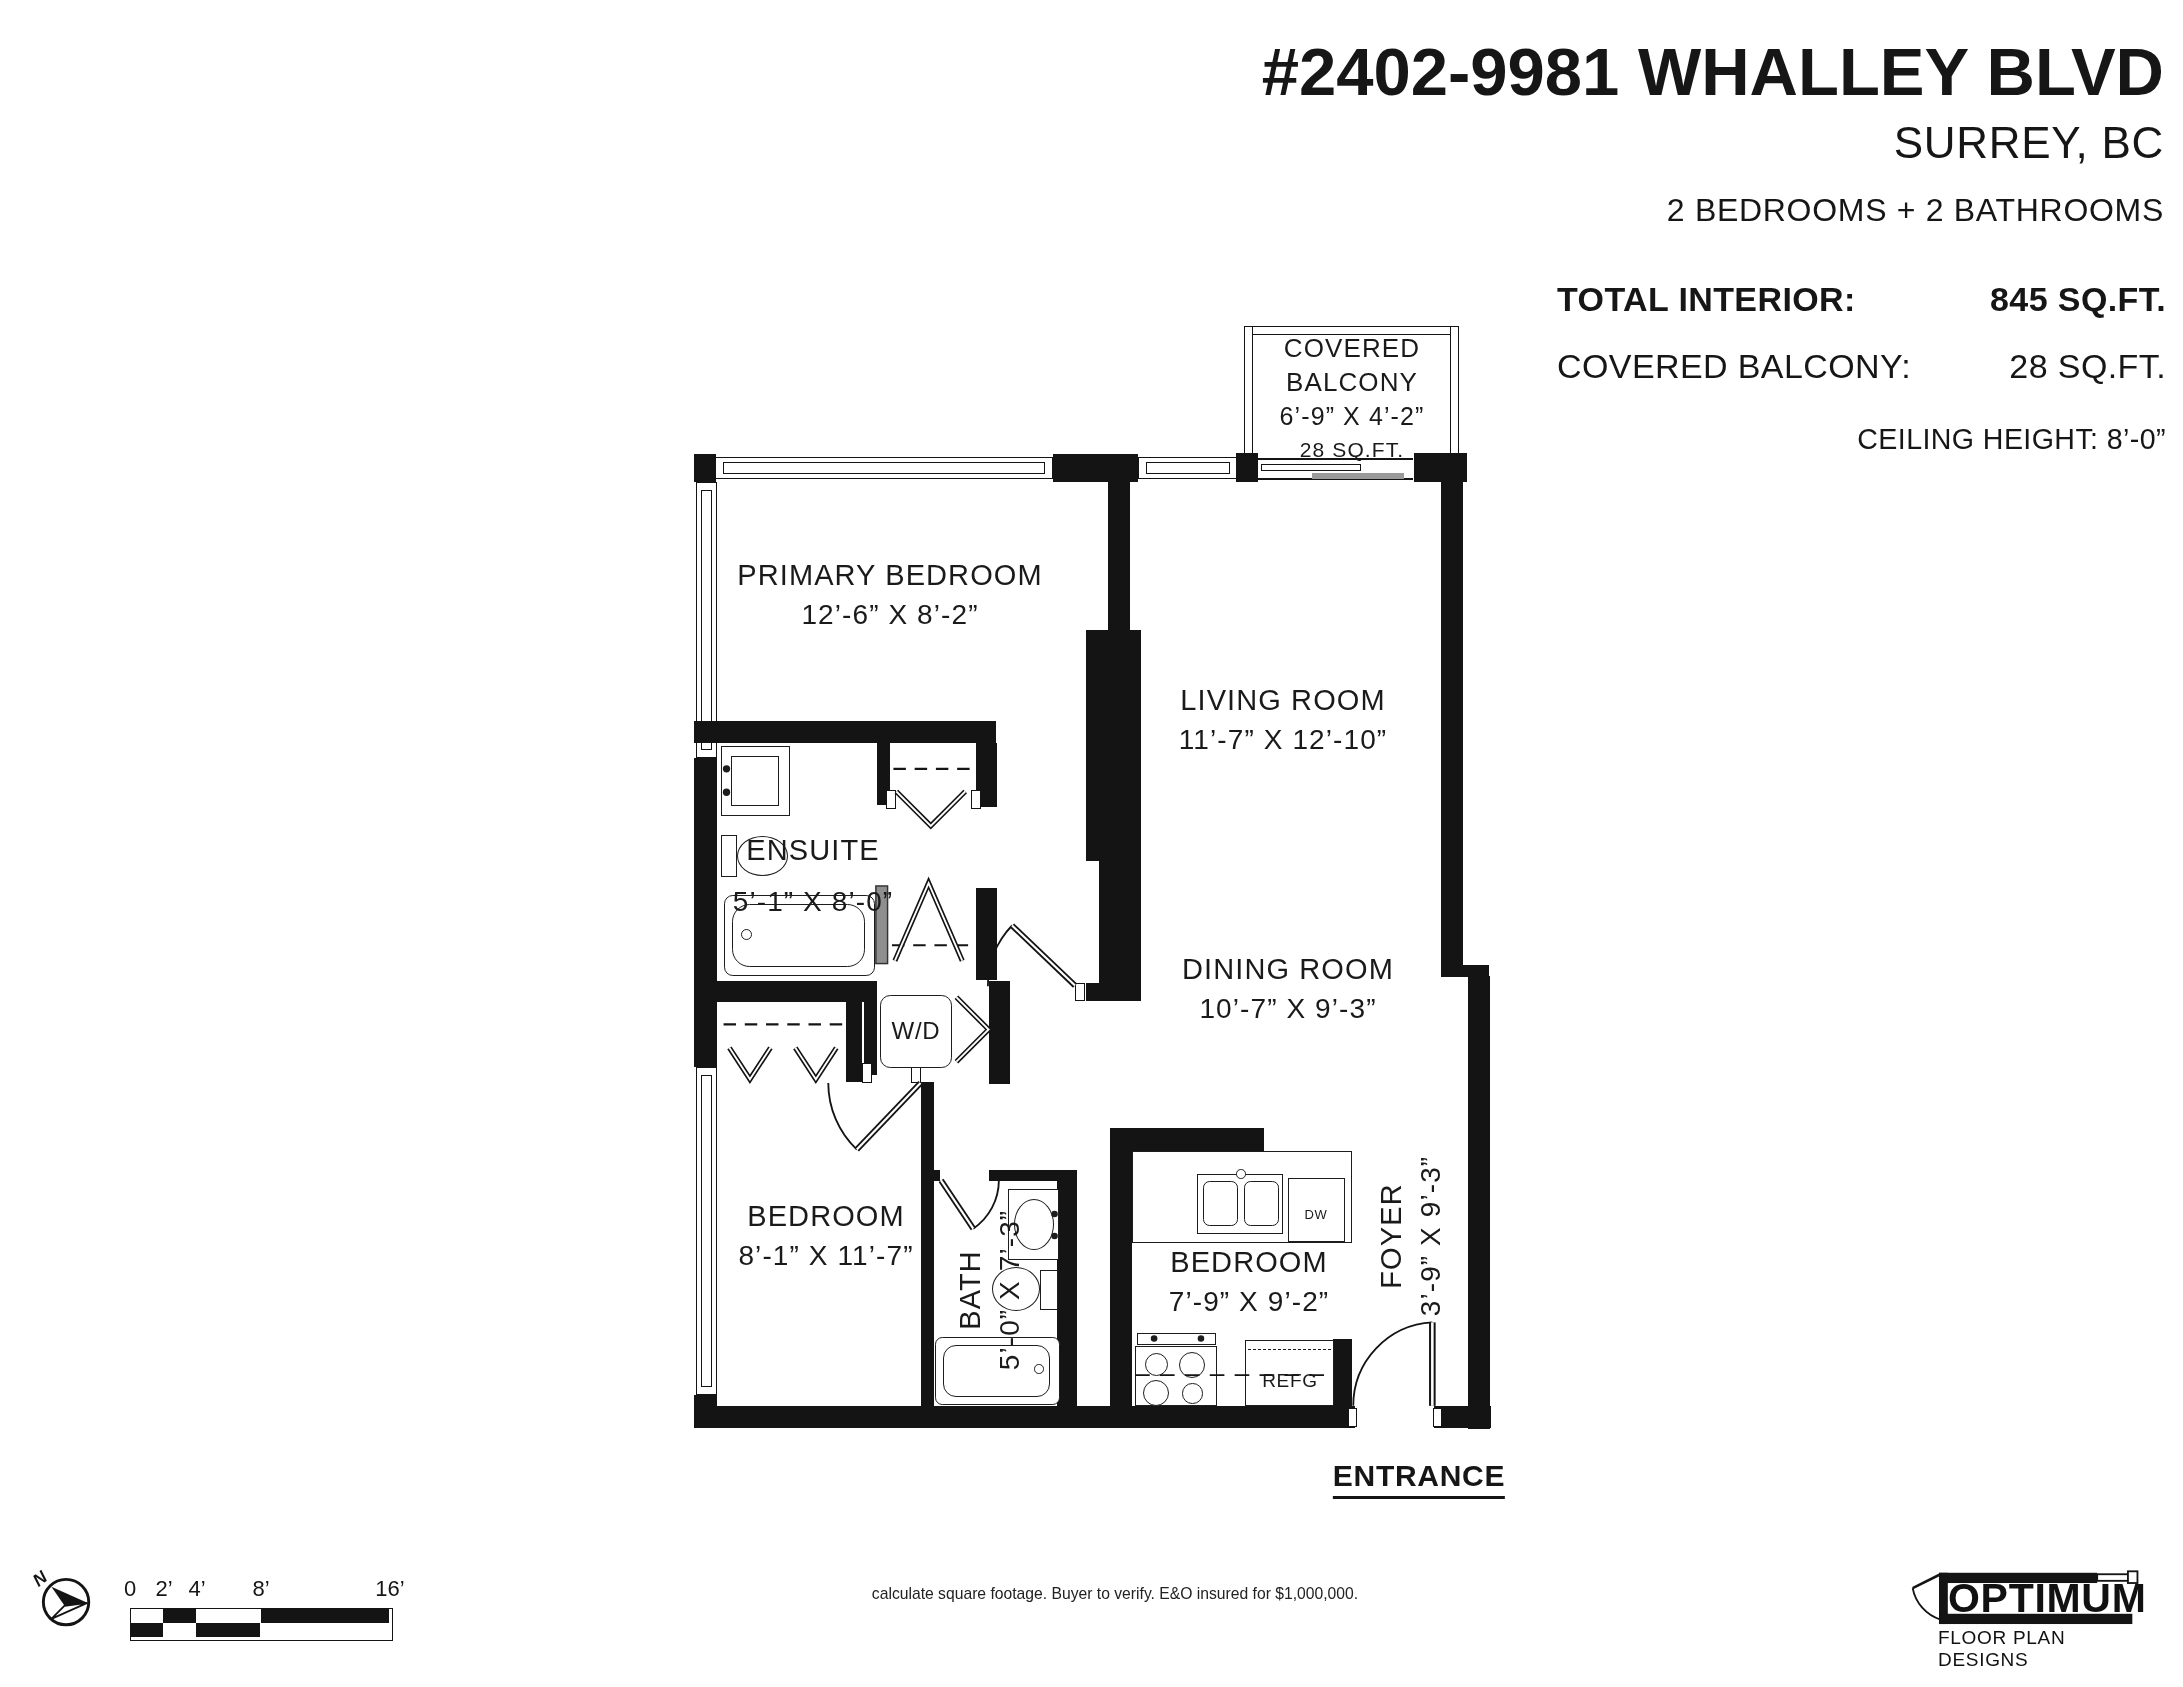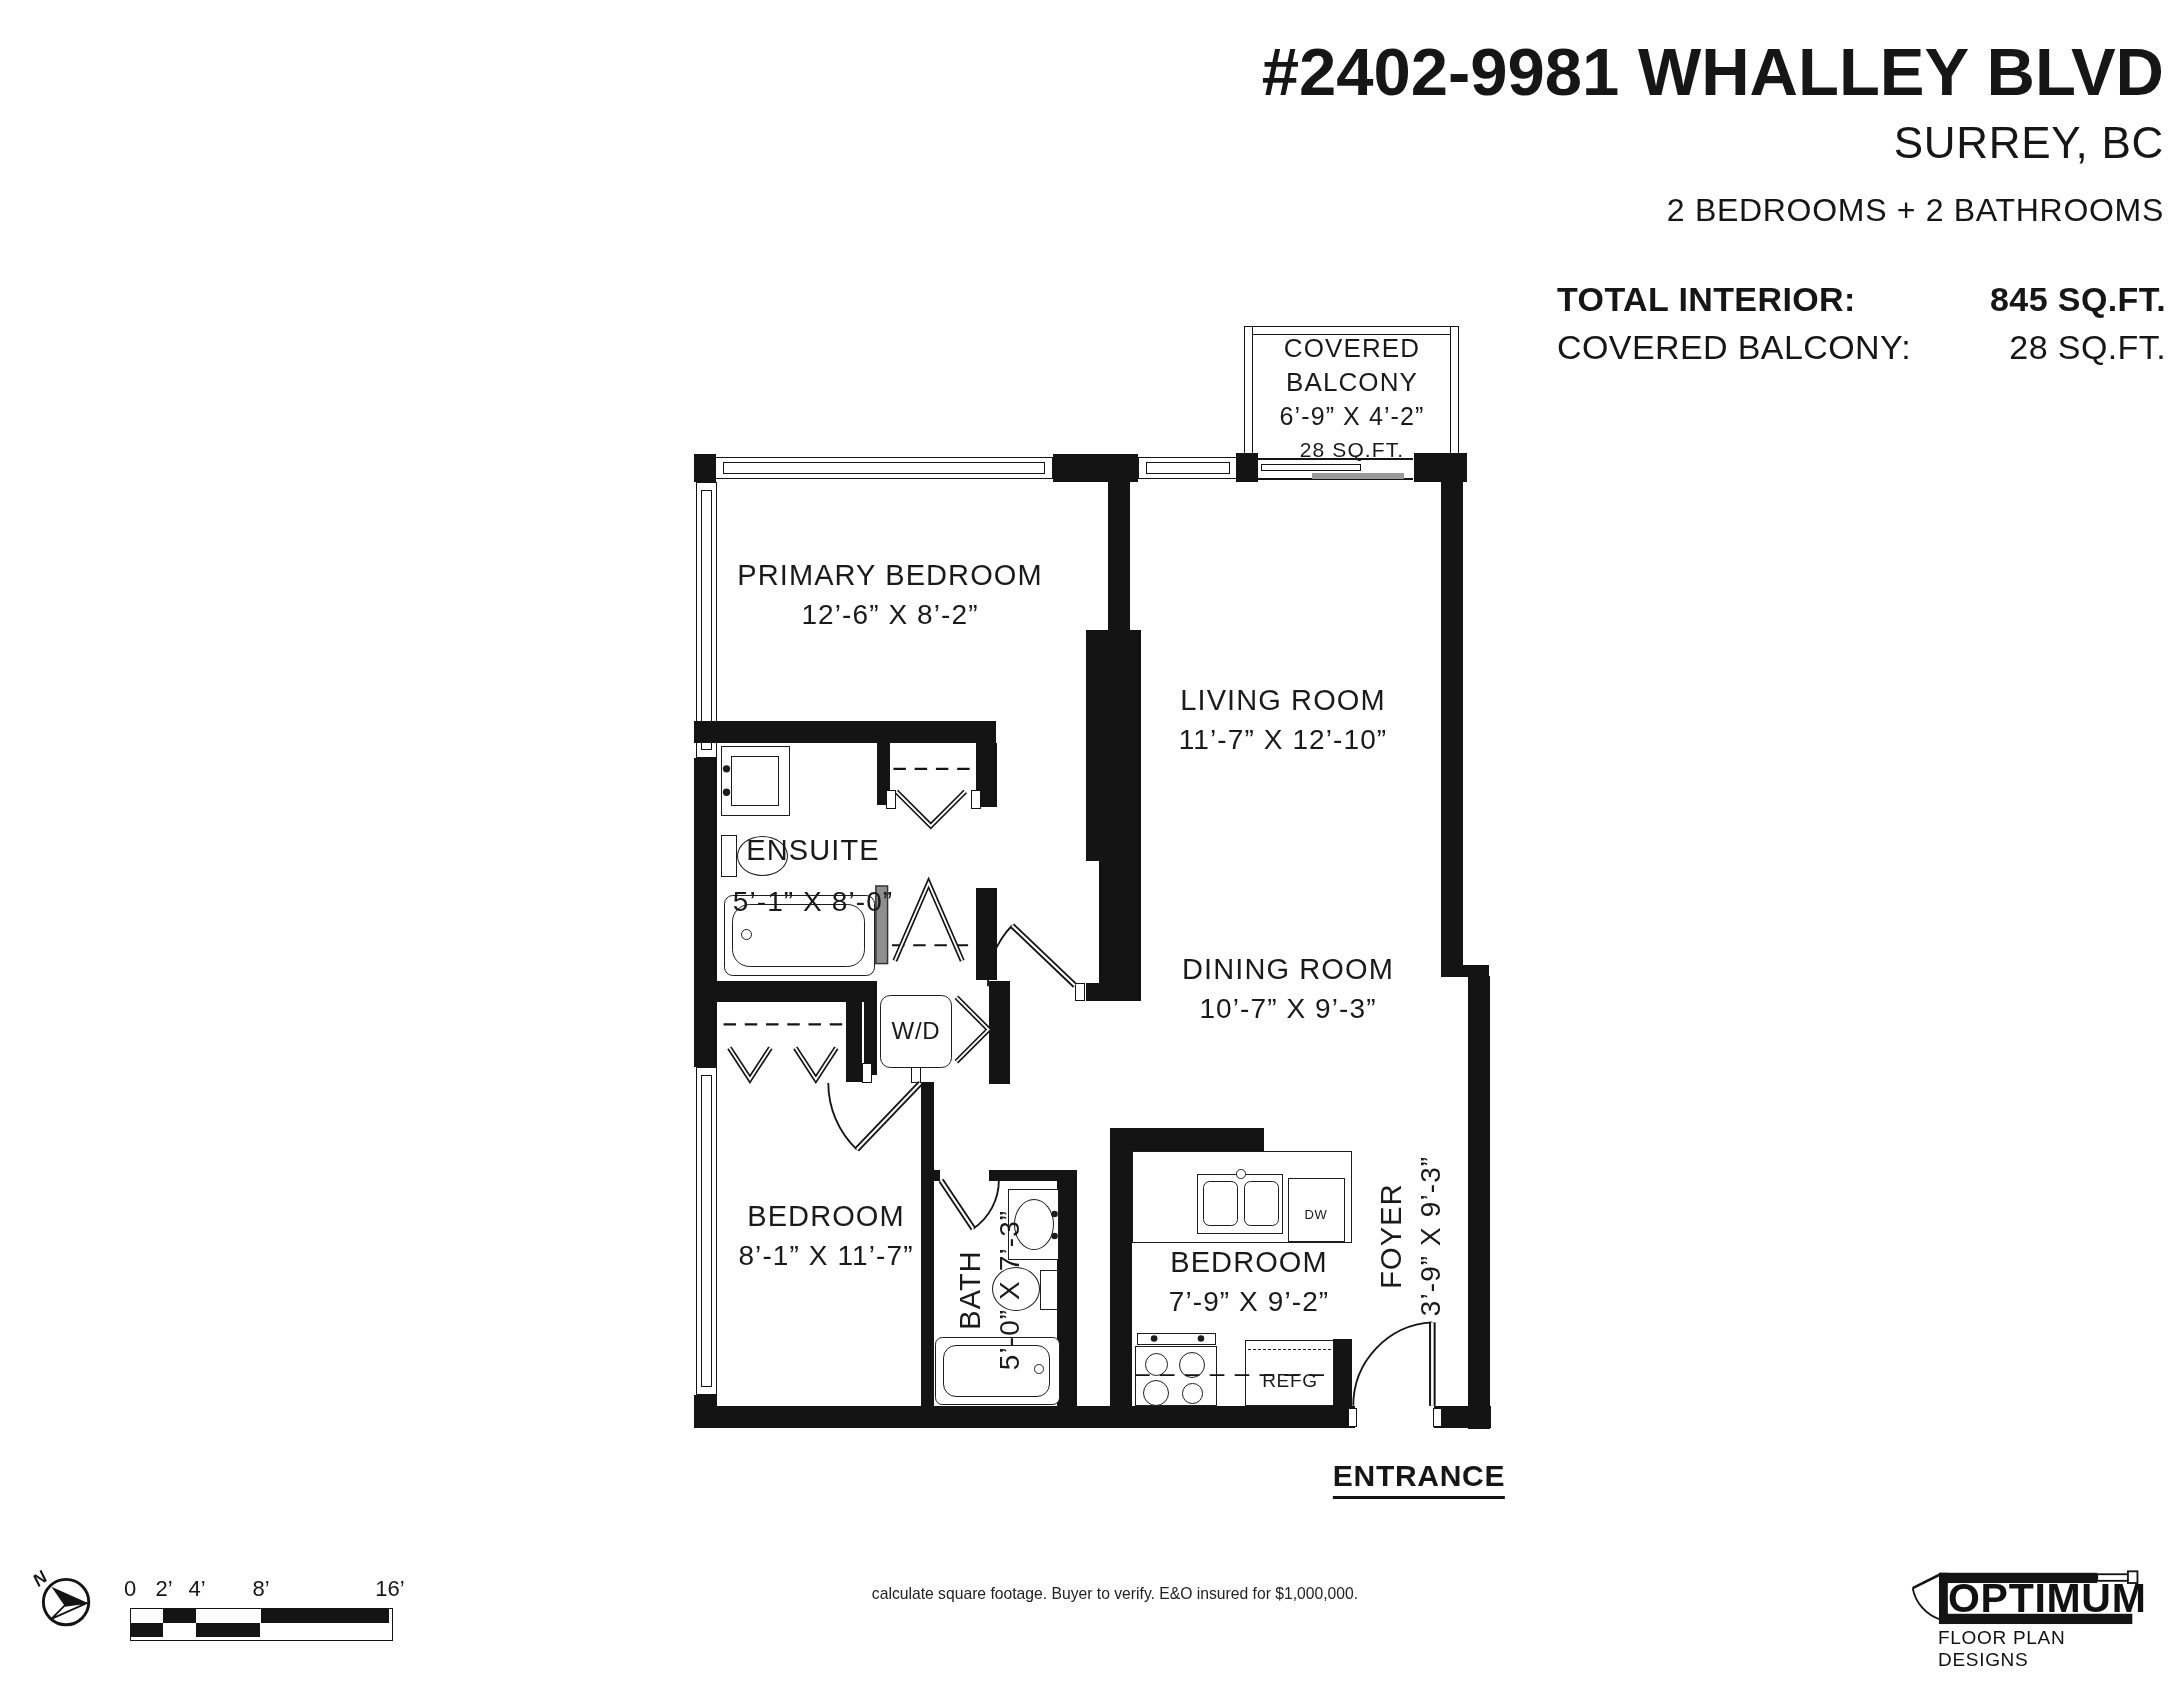--- a/index.html
+++ b/index.html
@@ -43,24 +43,25 @@
 <body>
 
 <div class="hdr title abs">#2402-9981 WHALLEY BLVD</div>
 <div class="hdr city abs">SURREY, BC</div>
 <div class="hdr summary abs">2 BEDROOMS + 2 BATHROOMS</div>
 <div class="stats">
   <div class="srow b">
     <span>TOTAL INTERIOR:</span>
     <span>845 SQ.FT.</span>
   </div>
-  <div class="srow" style="margin-top:9px">
+  <div class="srow" style="margin-top:28px">
     <span>COVERED BALCONY:</span>
     <span>28 SQ.FT.</span>
   </div>
+  <div class="ceil">CEILING HEIGHT: 8’-0”</div>
 </div>
 
 <div class="thinw" style="left:1244px;top:326px;width:215px;height:8.8px"></div>
 <div class="thinw" style="left:1244px;top:326px;width:8.8px;height:145px"></div>
 <div class="thinw" style="left:1450px;top:326px;width:8.8px;height:145px"></div>
 
 <div class="w" style="left:694px;top:454px;width:22px;height:28px"></div>
 <div class="winh" style="left:715px;top:457px;width:338px;height:22px">
     <div class="g"></div>
   </div>

